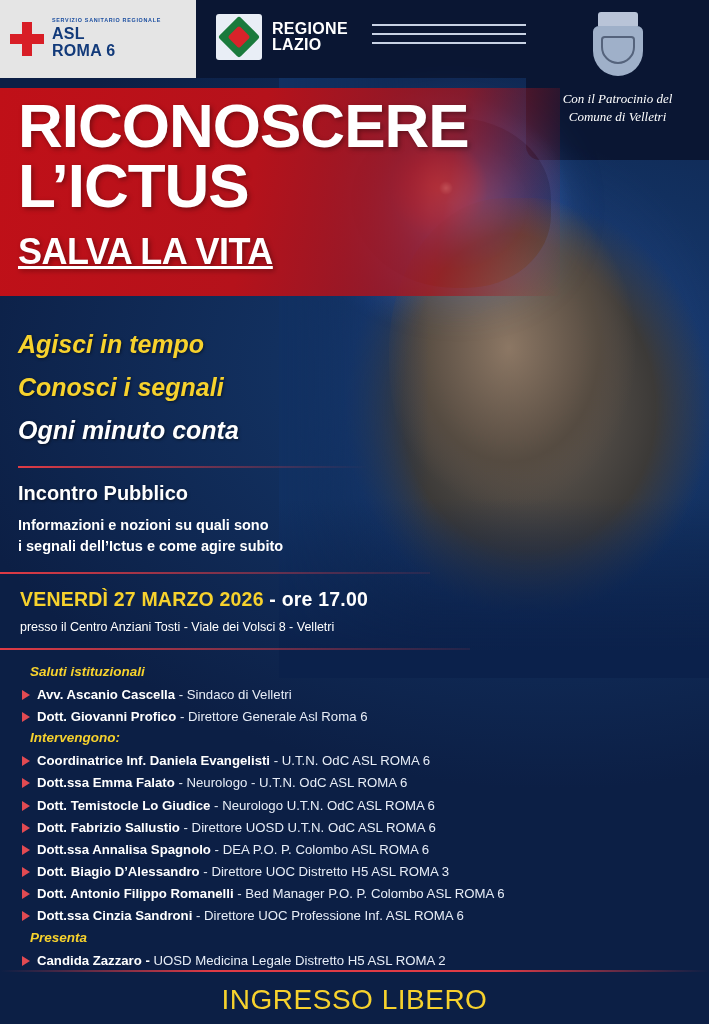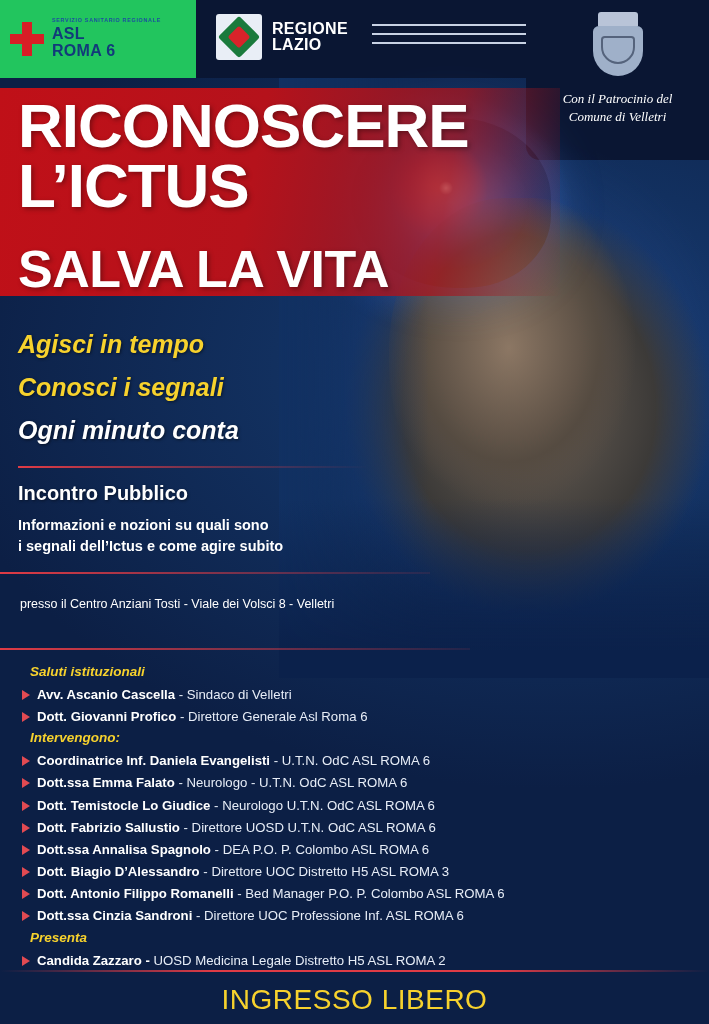--- a/index.html
+++ b/index.html
@@ -18,21 +18,21 @@
     overflow: hidden;
   }
 
   
   .topbar {
     position: absolute; top: 0; left: 0; width: 709px; height: 78px;
     background: #0a1633;
   }
   .logo-asl {
     position: absolute; top: 0; left: 0; width: 196px; height: 78px;
-    background: #22c55e;
+    background: #e5e5e5;
     display: flex; align-items: center; padding-left: 10px; gap: 8px;
   }
   .cross {
     width: 34px; height: 34px; position: relative; flex: none;
   }
   .cross::before, .cross::after {
     content: ""; position: absolute; background: #d81e26;
   }
   .cross::before { left: 12px; top: 0; width: 10px; height: 34px; }
   .cross::after { top: 12px; left: 0; width: 34px; height: 10px; }
@@ -131,22 +131,23 @@
   }
   .title-block {
     position: absolute; top: 96px; left: 18px; width: 540px;
     color: #fff;
   }
   .t1, .t2 {
     font-size: 62px; font-weight: bold; letter-spacing: -1px; line-height: .96;
     text-shadow: 2px 2px 5px rgba(0,0,0,.35);
   }
   .t3 {
-    font-size: 52px; font-weight: bold; letter-spacing: -.5px; margin-top: 24px;
+    font-size: 36px; font-weight: bold; letter-spacing: -.5px; margin-top: 16px;
     text-shadow: 2px 2px 5px rgba(0,0,0,.35);
+    text-decoration: underline;
   }
 
   .claims {
     position: absolute; top: 330px; left: 18px; width: 400px;
   }
   .claims div {
     color: #f7d22d; font-size: 25px; font-weight: bold; font-style: italic;
     margin-bottom: 14px; text-shadow: 1px 1px 3px rgba(0,0,0,.5);
   }
   .claims div.white { color: #ffffff; }
@@ -275,20 +276,24 @@
 
   <div class="incontro">
     <h2>Incontro Pubblico</h2>
     <p>Informazioni e nozioni su quali sono</p>
     <p>i segnali dell’Ictus e come agire subito</p>
   </div>
 
   <div class="divider2"></div>
 
   <div class="datebox">
+    <div class="d1">
+      <span>VENERDÌ 27 MARZO 2026</span>
+      <span class="white">- ore 17.00</span>
+    </div>
     <div class="d2">presso il Centro Anziani Tosti - Viale dei Volsci 8 - Velletri</div>
   </div>
 
   <div class="divider3"></div>
 
   <div class="program">
     <div class="section-label">Saluti istituzionali</div>
 
     <div class="entry">
       <span class="bullet"></span>

